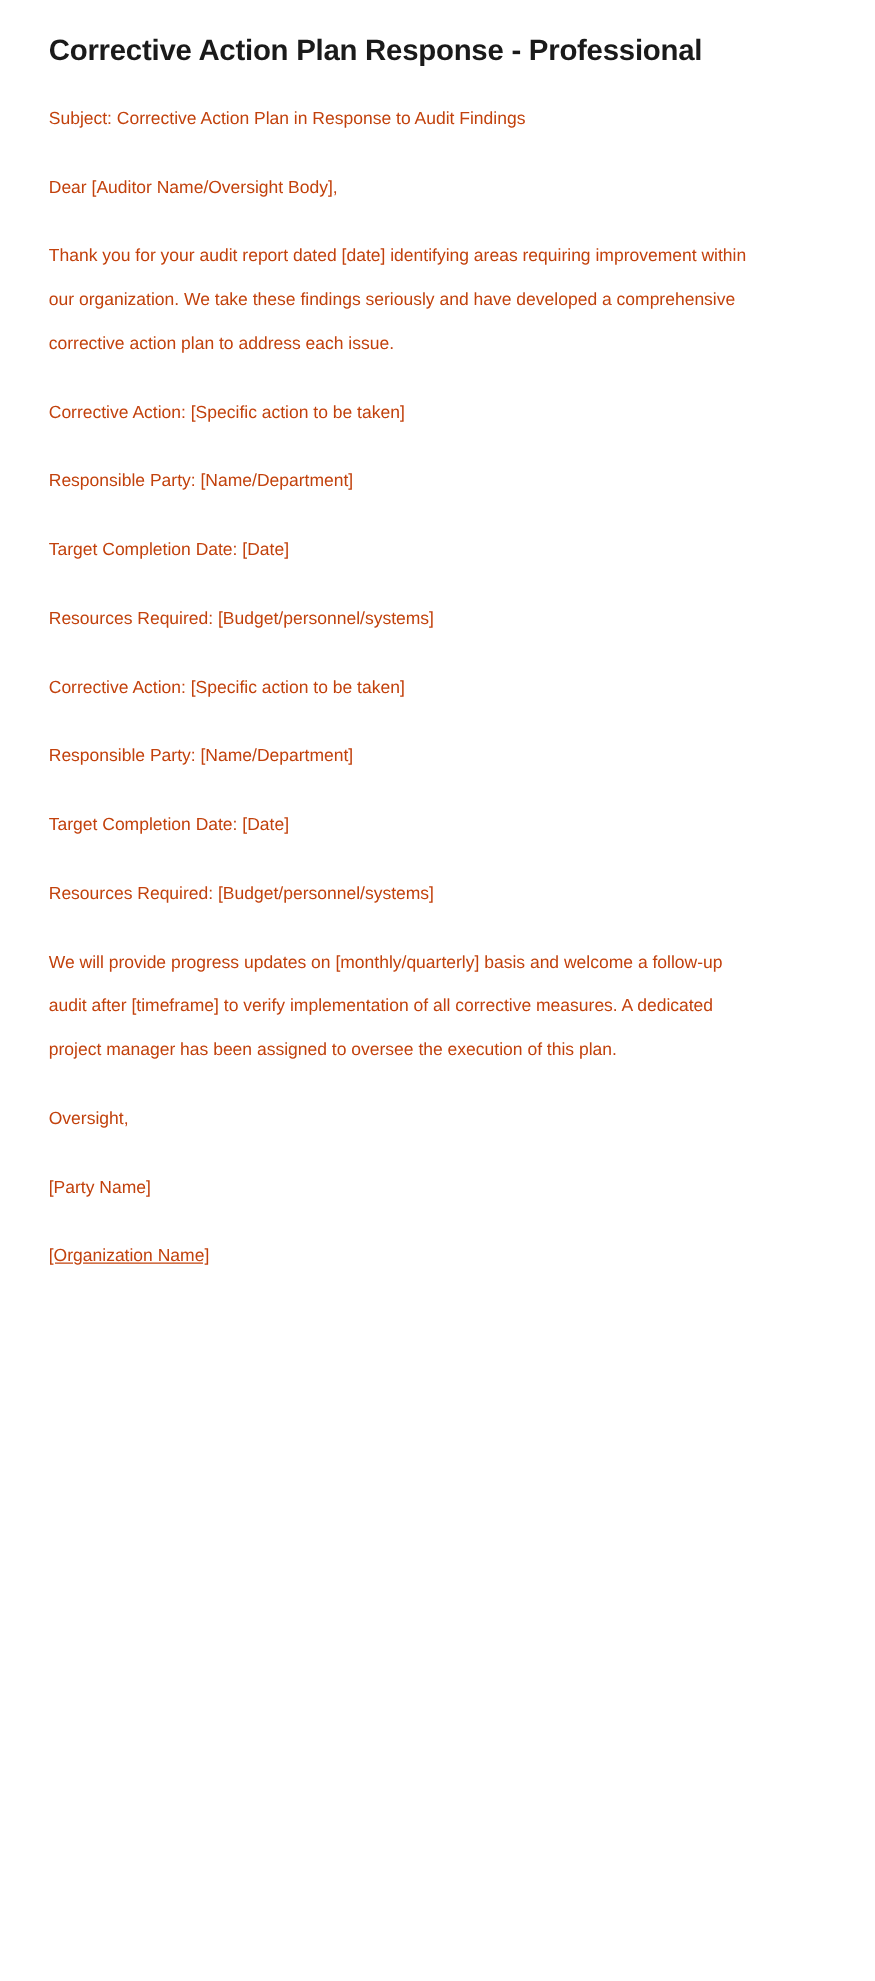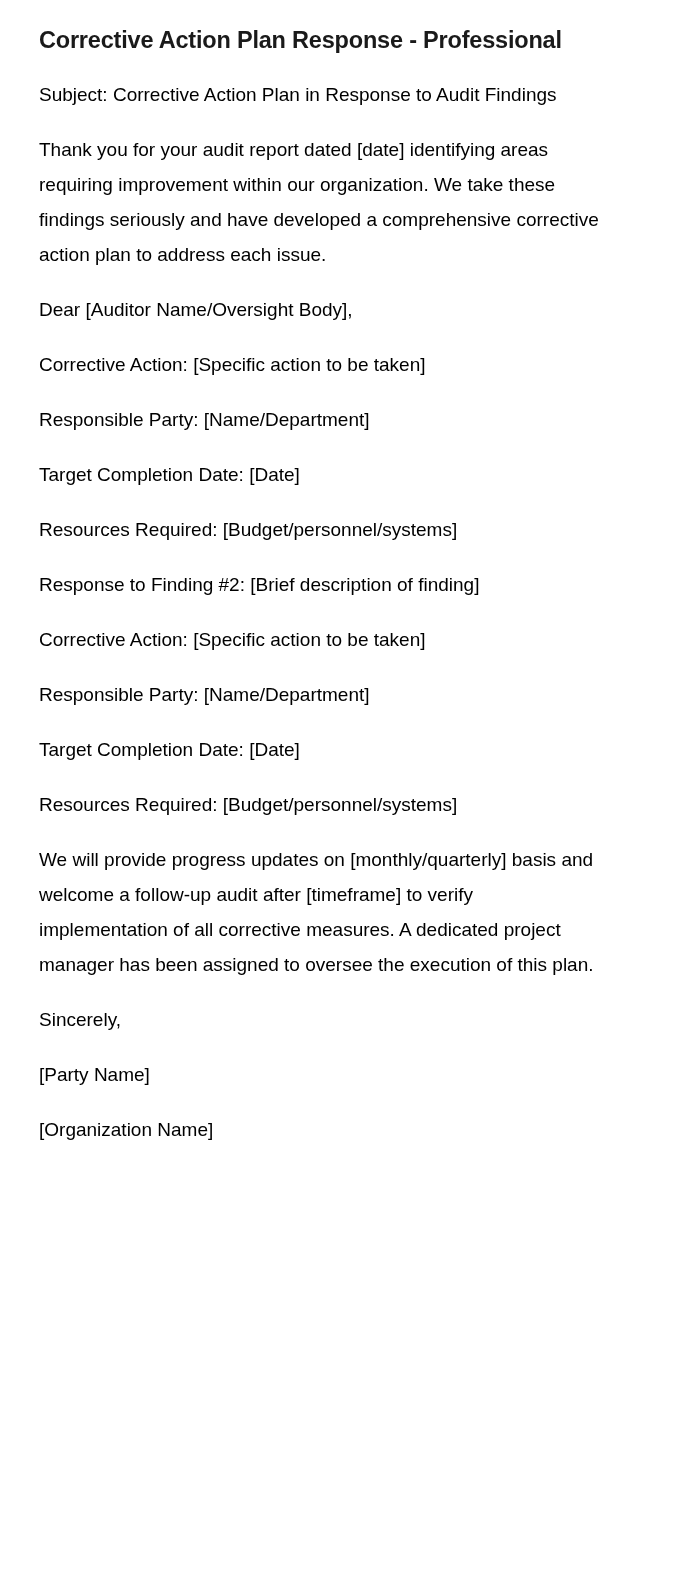--- a/index.html
+++ b/index.html
@@ -29,51 +29,51 @@
     color: #1a1a1a;
     letter-spacing: -0.2px;
     margin: 0 0 22px 0;
     padding: 0;
   }
   .doc-body {
     margin: 0;
     padding: 0;
   }
   .para {
-    font-size: 19px;
+    font-size: 14px;
     line-height: 35px;
-    color: #000000;
+    color: #c2410c;
     margin: 0 0 20px 0;
     padding: 0;
     max-width: 621px;
     word-wrap: break-word;
   }
   .para:last-child {
     margin-bottom: 16px;
+    text-decoration: underline;
   }
 </style>
 </head>
 <body>
 
 <div class="page">
 
   <h1 class="doc-title">Corrective Action Plan Response - Professional</h1>
 
   <div class="doc-body">
       <p class="para">Subject: Corrective Action Plan in Response to Audit Findings</p>
+      <p class="para">Dear [Auditor Name/Oversight Body],</p>
       <p class="para">Thank you for your audit report dated [date] identifying areas requiring improvement within our organization. We take these findings seriously and have developed a comprehensive corrective action plan to address each issue.</p>
-      <p class="para">Dear [Auditor Name/Oversight Body],</p>
       <p class="para">Corrective Action: [Specific action to be taken]</p>
       <p class="para">Responsible Party: [Name/Department]</p>
       <p class="para">Target Completion Date: [Date]</p>
       <p class="para">Resources Required: [Budget/personnel/systems]</p>
-      <p class="para">Response to Finding #2: [Brief description of finding]</p>
       <p class="para">Corrective Action: [Specific action to be taken]</p>
       <p class="para">Responsible Party: [Name/Department]</p>
       <p class="para">Target Completion Date: [Date]</p>
       <p class="para">Resources Required: [Budget/personnel/systems]</p>
       <p class="para">We will provide progress updates on [monthly/quarterly] basis and welcome a follow-up audit after [timeframe] to verify implementation of all corrective measures. A dedicated project manager has been assigned to oversee the execution of this plan.</p>
-      <p class="para">Sincerely,</p>
+      <p class="para">Oversight,</p>
       <p class="para">[Party Name]</p>
       <p class="para">[Organization Name]</p>
     </div>
 
 </div>
 
 </body></html>

